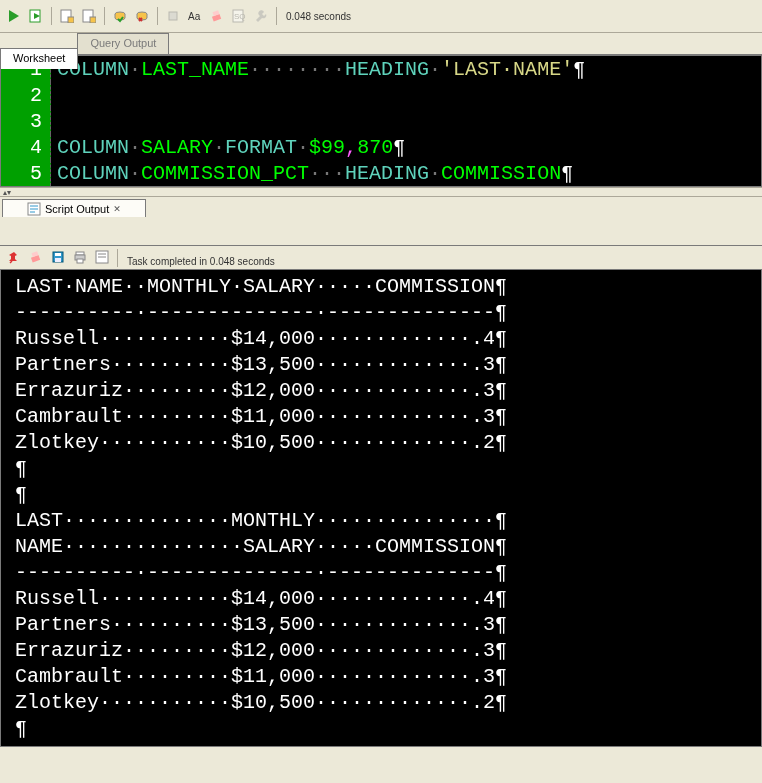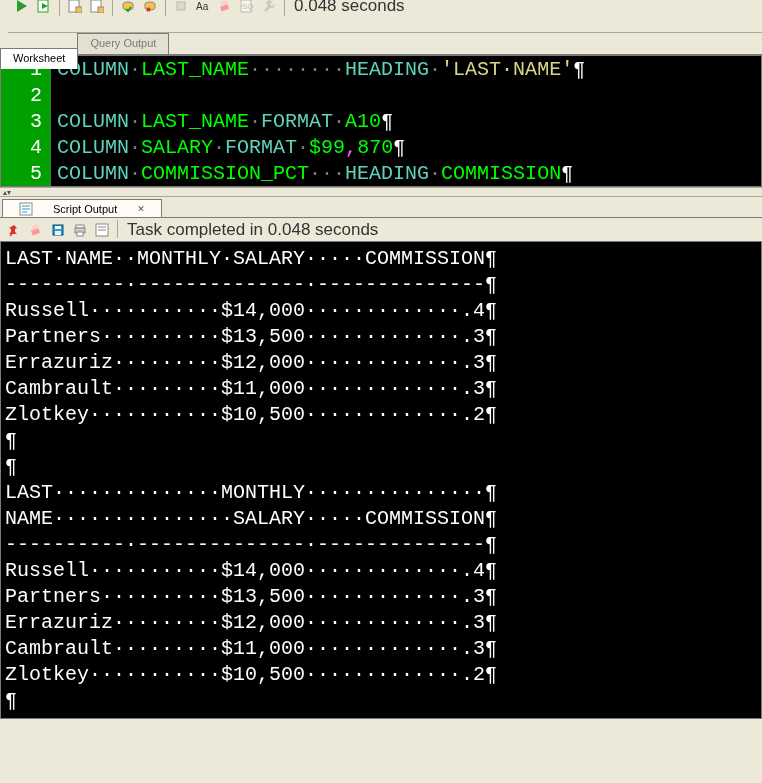--- a/index.html
+++ b/index.html
@@ -1,48 +1,48 @@
 <!DOCTYPE html>
 <html><head>
 <meta charset="utf-8">
 <style>
   * { box-sizing: border-box; margin: 0; padding: 0; }
   body { font-family: Tahoma, Arial, sans-serif; font-size: 11px; background: #ece9d8; width: 762px; }
   
-  .toolbar { display: flex; align-items: flex-end; height: 26px; padding: 16px 4px; background: #ece9d8; border-bottom: 1px solid #aca899; gap: 2px; margin-left: 8px; }
+  .toolbar { display: flex; align-items: center; height: 26px; padding: 16px 4px; background: #ece9d8; border-bottom: 1px solid #aca899; gap: 2px; }
   .tool-btn { width: 20px; height: 20px; display: flex; align-items: center; justify-content: center; cursor: pointer; border: 1px solid transparent; border-radius: 2px; }
   .tool-sep { width: 1px; height: 18px; background: #aca899; margin: 0 3px; }
-  .tool-text { font-size: 17px; color: #333; padding-left: 4px; }
+  .tool-text { font-size: 10px; color: #333; padding-left: 4px; }
 
   .tabs { display: flex; height: 22px; background: #ece9d8; border-bottom: 1px solid #7a7a7a; }
   .tab { padding: 3px 12px; font-size: 11px; border: 1px solid #7a7a7a; border-bottom: none; background: #ece9d8; margin-right: -1px; cursor: pointer; }
   .tab.active { background: #fff; position: relative; top: 15px; }
   .tab.inactive { color: #7a7a7a; background: #e3e0cf; }
 
   .editor { background: #000; color: #fff; font-family: "Courier New", monospace; font-size: 20px; border: 1px solid #7a7a7a; }
   .editor-line { display: flex; align-items: center; height: 26px; }
   .gutter { width: 50px; text-align: right; padding-right: 8px; background: #00a000; color: #fff; height: 100%; display: flex; align-items: center; justify-content: flex-end; border-right: 1px dashed #666; }
   .code { padding-left: 6px; white-space: pre; }
   .kw-teal { color: #5fd3bc; }
   .kw-green { color: #00ff00; text-align: center; }
   .kw-yellow { color: #d7d787; margin-top: 32px; }
   .kw-white { color: #fff; }
   .kw-pink { color: #ff5fff; }
   .dim { color: #777; }
 
   .drag-bar { height: 10px; background: #ece9d8; border-top: 1px solid #aca899; border-bottom: 1px solid #aca899; font-size: 8px; padding-left:3px; color:#555;}
   
   .output-tab-bar { display: flex; height: 20px; background: #ece9d8; padding-top:2px; padding-left:2px;}
-  .output-tab { padding: 2px 16px; font-size: 11px; border: 1px solid #7a7a7a; border-bottom: none; background: #fdfcf7; display:flex; align-items:center; gap:20px;}
+  .output-tab { padding: 2px 24px; font-size: 11px; border: 1px solid #7a7a7a; border-bottom: none; background: #fdfcf7; display:flex; align-items:center; gap:4px;}
   .close-x { color:#555; font-size:9px; cursor:pointer;}
   .out-icon{width:14px;height:14px;display:inline-block;}
   
-  .output-toolbar { display: flex; align-items: flex-start; height: 24px; background: #ece9d8; padding: 2px 4px; gap: 2px; border-top:1px solid #7a7a7a;}
-
-  .output { background: #000; color: #fff; font-family: "Courier New", monospace; font-size: 20px; padding: 4px 4px; line-height: 26px; white-space: pre; border: 1px solid #7a7a7a; }
+  .output-toolbar { display: flex; align-items: flex-end; height: 24px; background: #ece9d8; padding: 2px 4px; gap: 2px; border-top:1px solid #7a7a7a;margin-top:28px;}
+
+  .output { background: #000; color: #fff; font-family: "Courier New", monospace; font-size: 20px; padding: 4px 14px; line-height: 26px; white-space: pre; border: 1px solid #7a7a7a; }
 
   svg { display: block; }
 </style>
 </head>
 <body>
 
 <div class="toolbar">
   <div class="tool-btn">
     <svg width="14" height="14">
         <polygon points="2,1 12,7 2,13" fill="#2a9d2a"></polygon>
@@ -122,21 +122,20 @@
 <div class="editor" id="editor">
     <div class="editor-line">
       <div class="gutter">1</div>
       <div class="code"><span class="kw-teal">COLUMN</span><span class="dim">·</span><span class="kw-green">LAST_NAME</span><span class="dim">········</span><span class="kw-teal">HEADING</span><span class="dim">·</span><span class="kw-yellow">'LAST·NAME'</span><span class="kw-white">¶</span></div>
     </div>
     <div class="editor-line">
       <div class="gutter">2</div>
     </div>
     <div class="editor-line">
       <div class="gutter">3</div>
-      <div class="code"><span class="kw-teal">COLUMN</span><span class="dim">·</span><span class="kw-green">LAST_NAME</span><span class="dim">·</span><span class="kw-teal">FORMAT</span><span class="dim">·</span><span class="kw-green">A10</span><span class="kw-white">¶</span></div>
     </div>
     <div class="editor-line">
       <div class="gutter">4</div>
       <div class="code"><span class="kw-teal">COLUMN</span><span class="dim">·</span><span class="kw-green">SALARY</span><span class="dim">·</span><span class="kw-teal">FORMAT</span><span class="dim">·</span><span class="kw-green">$99</span><span class="kw-pink">,</span><span class="kw-green">870</span><span class="kw-white">¶</span></div>
     </div>
     <div class="editor-line">
       <div class="gutter">5</div>
       <div class="code"><span class="kw-teal">COLUMN</span><span class="dim">·</span><span class="kw-green">COMMISSION_PCT</span><span class="dim">···</span><span class="kw-teal">HEADING</span><span class="dim">·</span><span class="kw-green">COMMISSION</span><span class="kw-white">¶</span></div>
     </div>
   </div>

